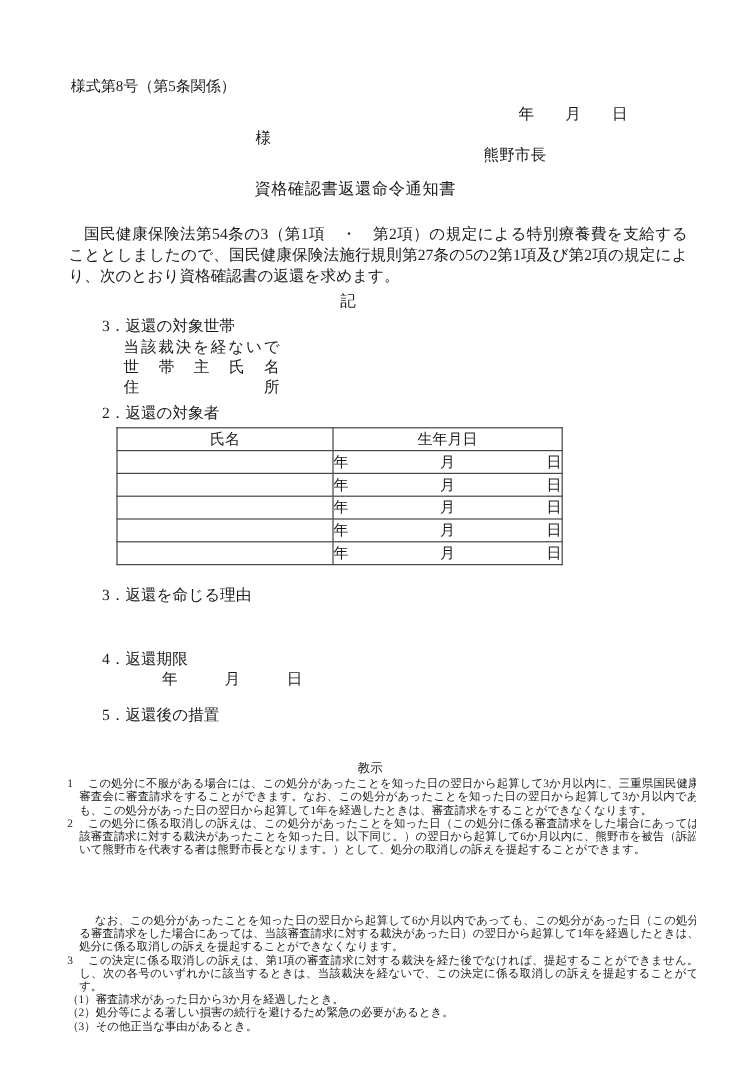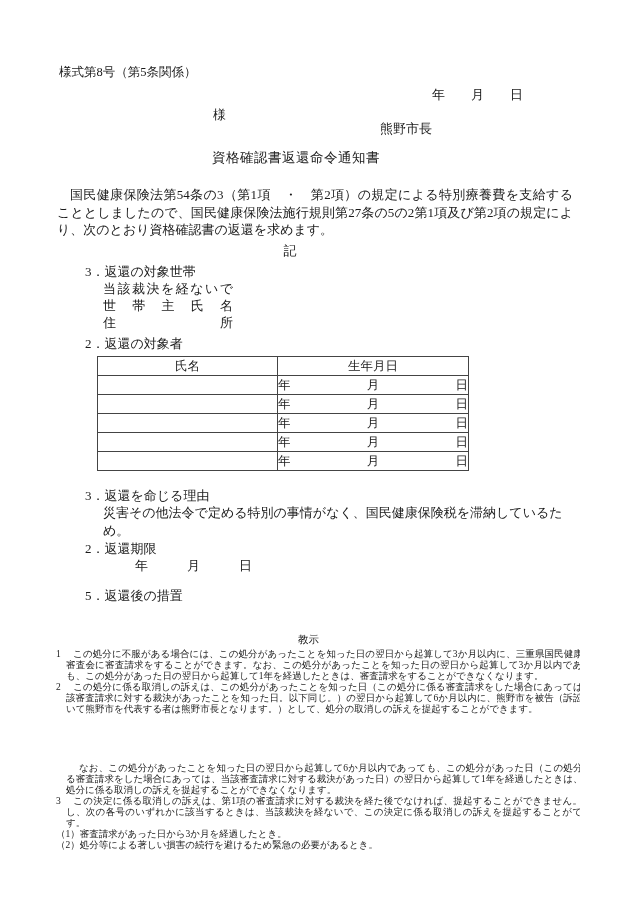--- a/index.html
+++ b/index.html
@@ -8,21 +8,21 @@
     width:580px;height:903px;
     background:#ffffff;
     font-family:"Liberation Serif","DejaVu Serif",serif;
     color:#1a1a1a;
     overflow:hidden;
   }
   .abs{position:absolute;}
   .form-no{top:64px;left:59px;font-size:12.5px;}
   .date-line{top:86px;left:0;right:57px;text-align:right;font-size:13px;}
   .addressee{top:106px;left:213px;font-size:13px;}
-  .issuer{top:120px;left:380px;font-size:13px;font-family:Liberation Mono, monospace;}
+  .issuer{top:120px;left:403px;font-size:13px;font-family:Liberation Mono, monospace;}
   .doc-title{top:149px;left:0;right:0;text-align:center;font-size:13.5px;letter-spacing:.5px;padding-left:12px;}
   .main-par{top:186px;left:57px;width:516px;font-size:13px;line-height:17.5px;text-align:justify;text-indent:13px;}
   .ki{top:242px;left:0;right:0;text-align:center;font-size:13px;}
   .sec-head{left:85px;font-size:13px;}
   .sh1{top:263px;} .sh2{top:335px;} .sh3{top:487px;} .sh4{top:540px;} .sh5{top:587px;}
   .s1-labels{top:280px;left:103px;font-size:13px;line-height:17px;}
   .jlabel{width:130px;text-align:justify;text-align-last:justify;}
   .s3-body{top:504px;left:103px;font-size:13px;}
   .s4-date{top:557px;left:135px;font-size:13px;}
   .s5-body{top:604px;left:103px;font-size:13px;}
@@ -130,30 +130,30 @@
               <span>年</span>
               <span>月</span>
               <span>日</span>
             </span>
           </td>
     </tr>
   </tbody>
     </table>
 
   <div class="abs sec-head sh3">3．返還を命じる理由</div>
-  <div class="abs s3-body">災害その他法令で定める特別の事情がなく、国民健康保険税を滞納しているため。</div>
 
-  <div class="abs sec-head sh4">2．返還期限</div>
+  <div class="abs sec-head sh4">4．返還期限</div>
   <div class="abs s4-date">年　　　月　　　日</div>
 
   <div class="abs sec-head sh5">5．返還後の措置</div>
 
   <div class="abs notice-title">教示</div>
   <div class="abs notes">
     <div class="note-item"><span class="note-num">1</span><span>この処分に不服がある場合には、この処分があったことを知った日の翌日から起算して3か月以内に、三重県国民健康保険審査会に審査請求をすることができます。なお、この処分があったことを知った日の翌日から起算して3か月以内であっても、この処分があった日の翌日から起算して1年を経過したときは、審査請求をすることができなくなります。</span></div>
     <div class="note-item"><span class="note-num">2</span><span>この処分に係る取消しの訴えは、この処分があったことを知った日（この処分に係る審査請求をした場合にあっては、当該審査請求に対する裁決があったことを知った日。以下同じ。）の翌日から起算して6か月以内に、熊野市を被告（訴訟において熊野市を代表する者は熊野市長となります。）として、処分の取消しの訴えを提起することができます。</span></div>
     <div class="note-cont">なお、この処分があったことを知った日の翌日から起算して6か月以内であっても、この処分があった日（この処分に係る審査請求をした場合にあっては、当該審査請求に対する裁決があった日）の翌日から起算して1年を経過したときは、この処分に係る取消しの訴えを提起することができなくなります。</div>
     <div class="note-item"><span class="note-num">3</span><span>この決定に係る取消しの訴えは、第1項の審査請求に対する裁決を経た後でなければ、提起することができません。ただし、次の各号のいずれかに該当するときは、当該裁決を経ないで、この決定に係る取消しの訴えを提起することができます。</span></div>
     <div class="note-sub">（1）審査請求があった日から3か月を経過したとき。</div>
     <div class="note-sub">（2）処分等による著しい損害の続行を避けるため緊急の必要があるとき。</div>
+    <div class="note-sub">（3）その他正当な事由があるとき。</div>
   </div>
 
 </div>
 
 </body></html>

